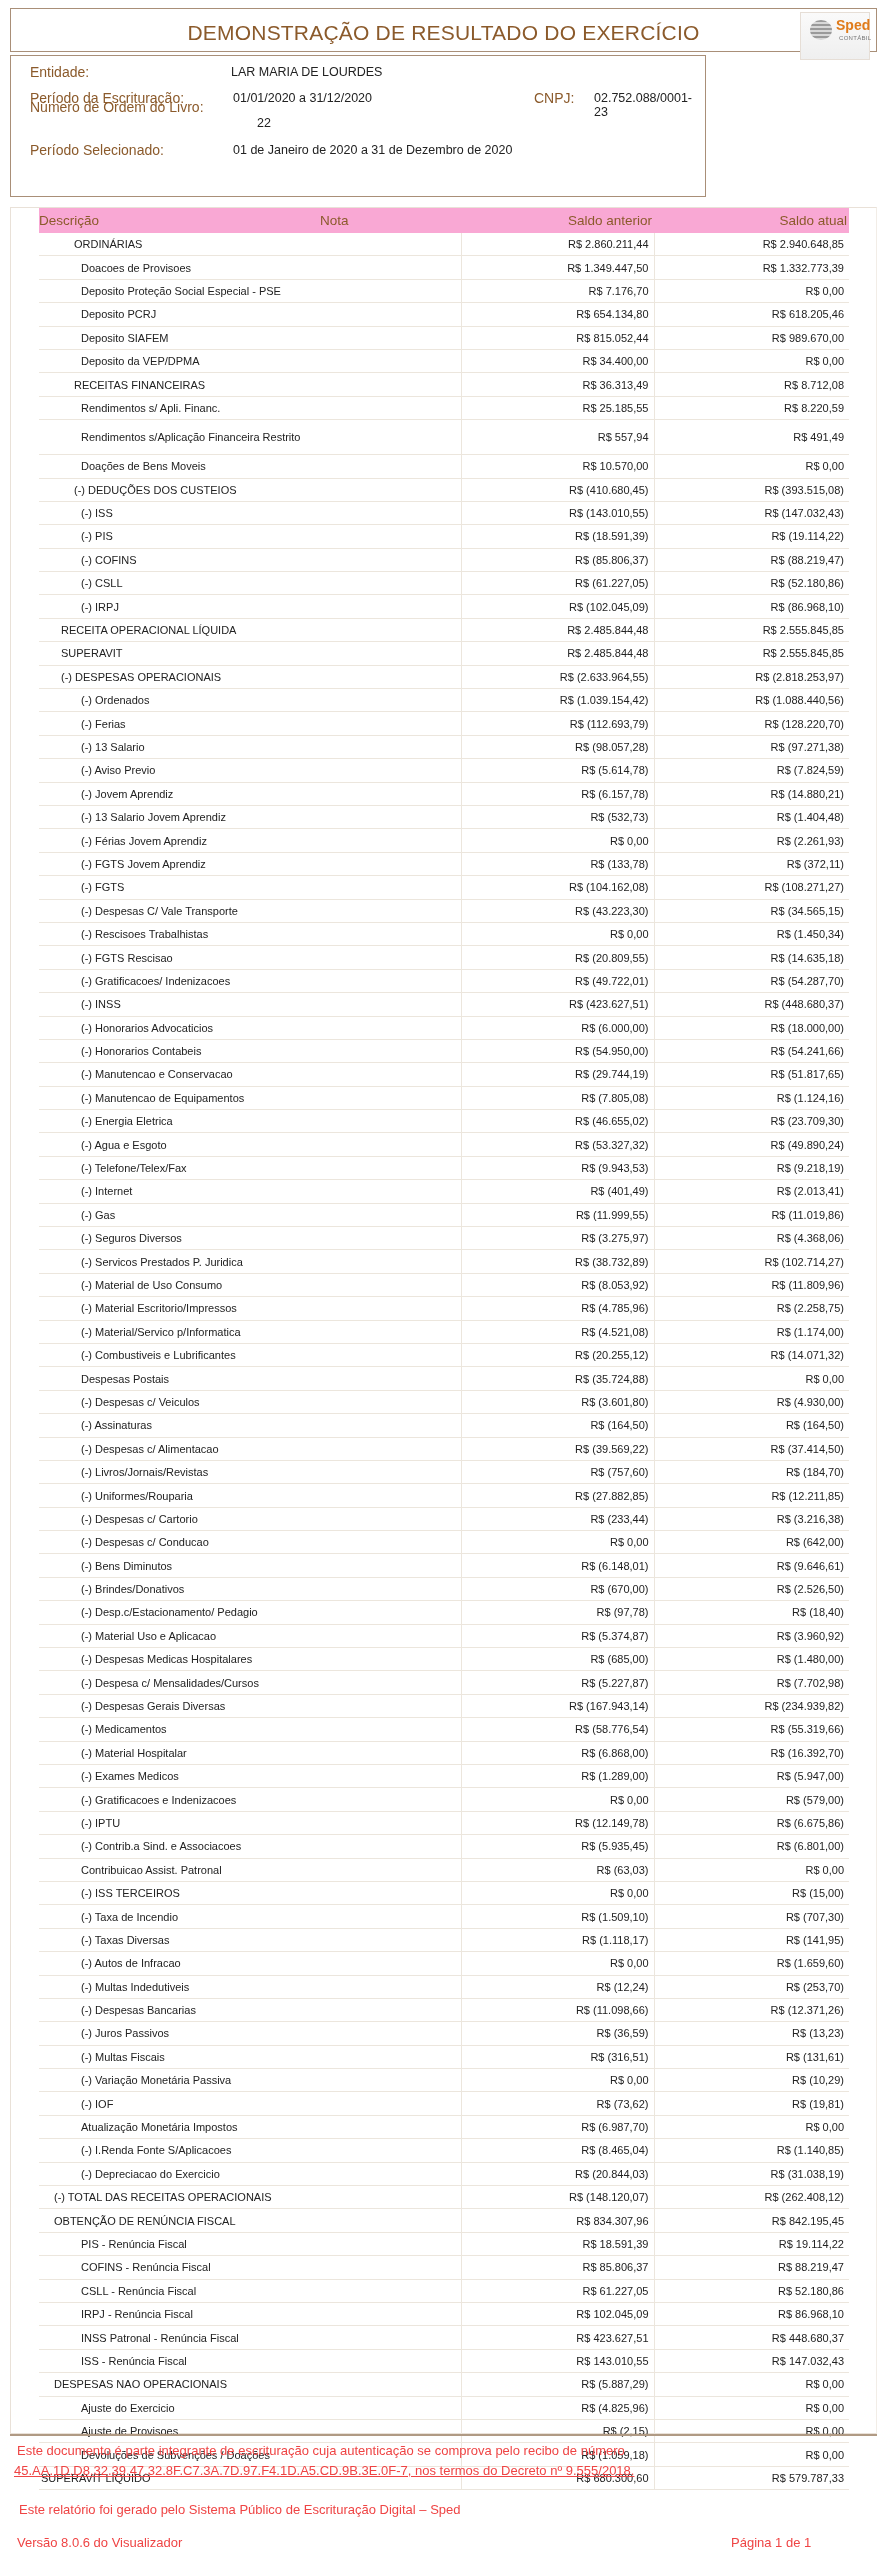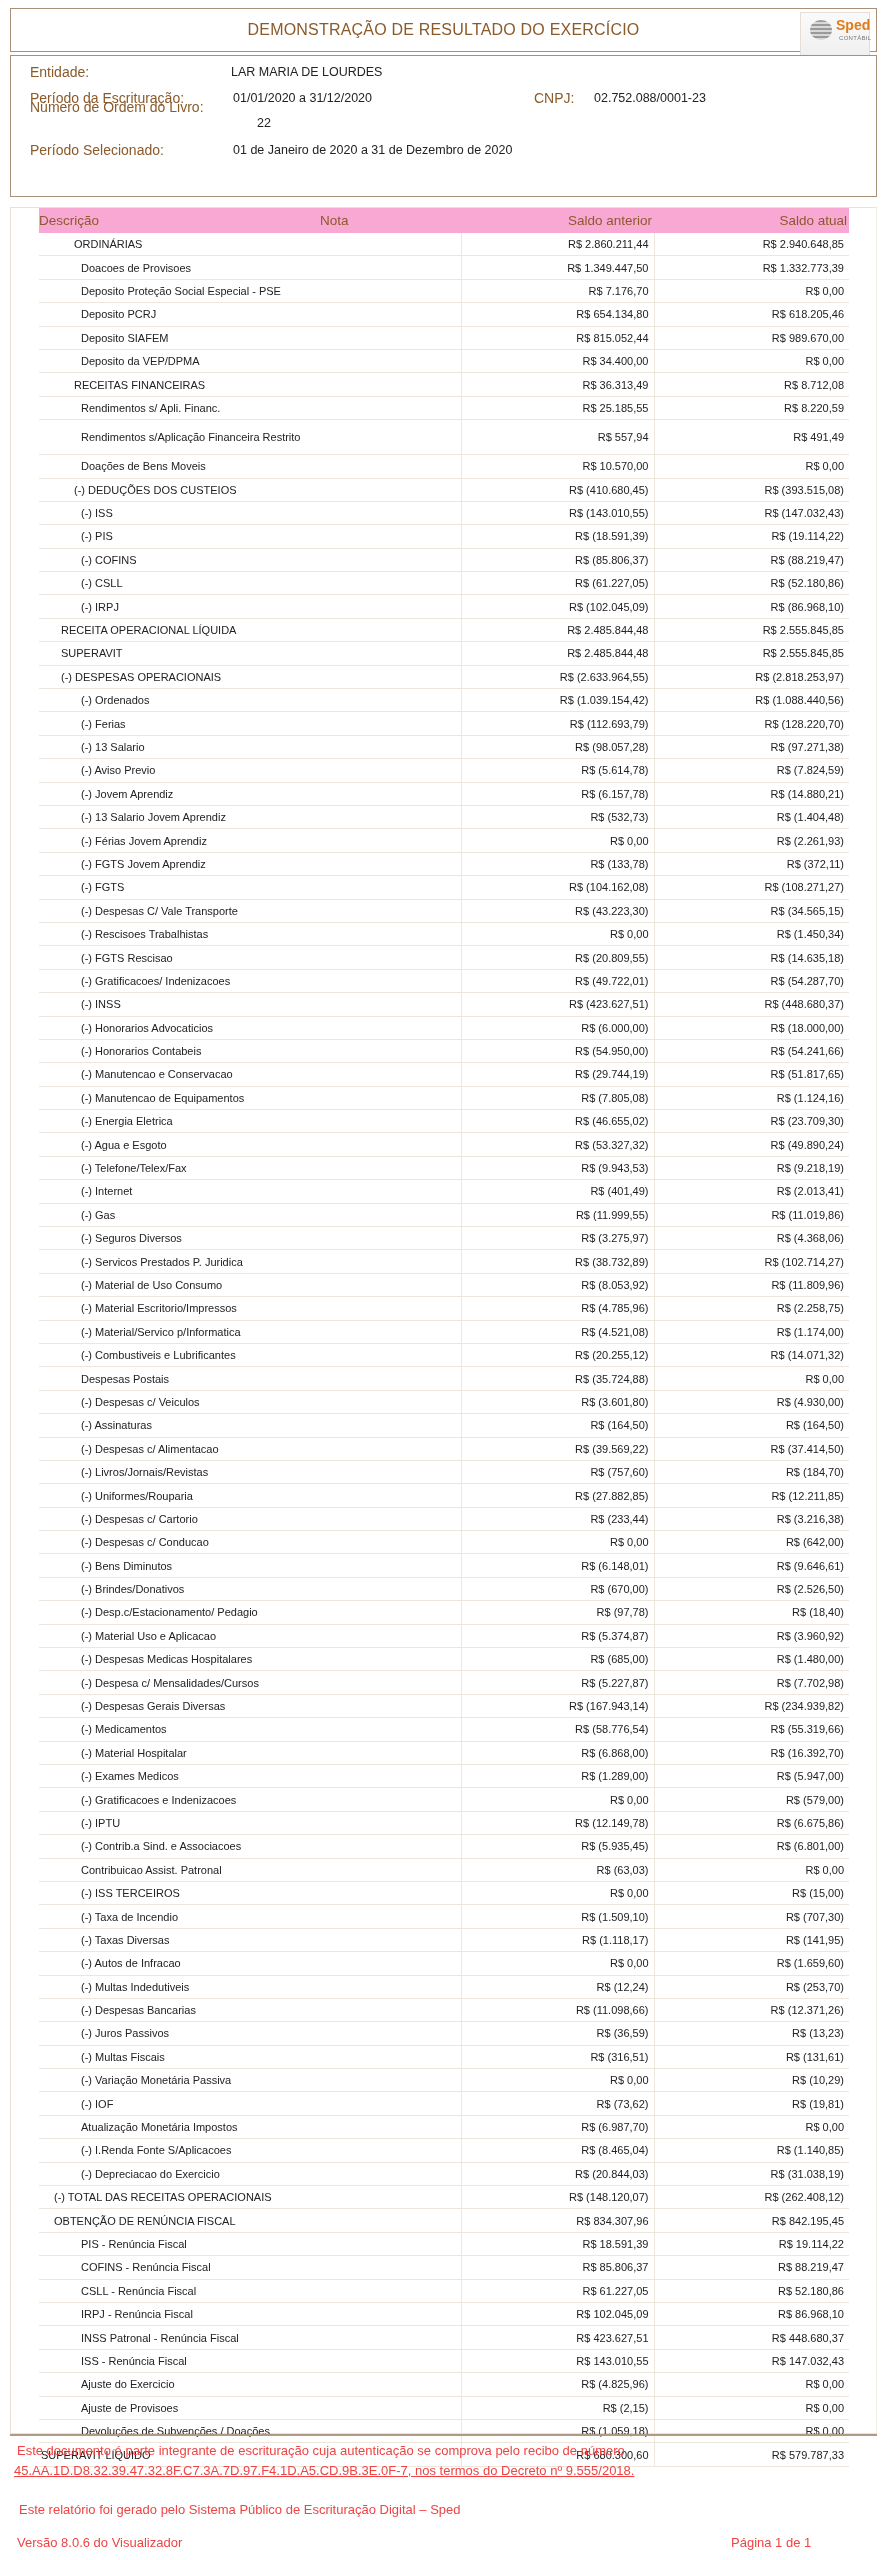--- a/index.html
+++ b/index.html
@@ -1,24 +1,24 @@
 <!DOCTYPE html>
 <html><head>
 <meta charset="utf-8">
 <style>
   html, body { margin: 0; padding: 0; background: #ffffff; }
   body { width: 887px; height: 2560px; position: relative; font-family: "Liberation Sans", sans-serif; color: #222; overflow: hidden; }
   .title-box { position: absolute; left: 10px; top: 8px; width: 867px; height: 44px; border: 1px solid #a98f78; box-sizing: border-box; background: #fff; }
-  .title-box .title { position: absolute; left: 0; right: 0; top: 12px; text-align: center; font-size: 16px; color: #8b5a2b; letter-spacing: 0.2px; }
+  .title-box .title { position: absolute; left: 0; right: 0; top: 12px; text-align: center; font-size: 21px; color: #8b5a2b; letter-spacing: 0.2px; }
   .logo { position: absolute; right: 6px; top: 3px; width: 70px; height: 48px; background: linear-gradient(#fafafa,#efefef); border: 1px solid #e6ded6; box-sizing: border-box; }
   .logo .globe { position: absolute; left: 9px; top: 7px; width: 22px; height: 20px; border-radius: 50%; background: repeating-linear-gradient(180deg, #9a9a9a 0 2px, #d8d8d8 2px 4px); }
   .logo .sped { position: absolute; left: 35px; top: 4px; font-size: 14px; font-weight: bold; color: #e07b1a; }
   .logo .contabil { position: absolute; left: 38px; top: 22px; font-size: 6px; color: #777; letter-spacing: 0.3px; }
 
-  .info-box { position: absolute; left: 10px; top: 55px; width: 867px; height: 142px; border: 1px solid #a98f78; box-sizing: border-box; background: #fff; }
+  .info-box { position: absolute; left: 10px; top: 55px; width: 696px; height: 142px; border: 1px solid #a98f78; box-sizing: border-box; background: #fff; }
   .info-label { position: absolute; font-size: 14px; color: #8b5a2b; }
   .info-value { position: absolute; font-size: 12.5px; color: #222; }
 
   .table-wrap { position: absolute; left: 10px; top: 207px; width: 867px; height: 2227px; border: 1px solid #e9e1d8; border-right-color:#f2ede7; box-sizing: border-box; }
   table { position: absolute; left: 28px; top: 0; width: 806px; border-collapse: collapse; table-layout: fixed; }
   thead th { background: #f9a8d4; color: #8b5a2b; font-weight: normal; font-size: 13.5px; height: 25px; padding: 0; }
   th.c-desc, td.c-desc { width: 281px; text-align: left; }
   th.c-nota, td.c-nota { width: 141px; text-align: left; }
   th.c-ant, td.c-ant { width: 191px; text-align: right; }
   th.c-atu, td.c-atu { width: 193px; text-align: right; }
@@ -618,20 +618,26 @@
           <td class="c-ant">R$ 423.627,51</td>
           <td class="c-atu">R$ 448.680,37</td>
         </tr>
         <tr>
           <td class="c-desc l4">ISS - Renúncia Fiscal</td>
           <td class="c-nota"></td>
           <td class="c-ant">R$ 143.010,55</td>
           <td class="c-atu">R$ 147.032,43</td>
         </tr>
         <tr>
+          <td class="c-desc l1">DESPESAS NAO OPERACIONAIS</td>
+          <td class="c-nota"></td>
+          <td class="c-ant">R$ (5.887,29)</td>
+          <td class="c-atu">R$ 0,00</td>
+        </tr>
+        <tr>
           <td class="c-desc l4">Ajuste do Exercicio</td>
           <td class="c-nota"></td>
           <td class="c-ant">R$ (4.825,96)</td>
           <td class="c-atu">R$ 0,00</td>
         </tr>
         <tr>
           <td class="c-desc l4">Ajuste de Provisoes</td>
           <td class="c-nota"></td>
           <td class="c-ant">R$ (2,15)</td>
           <td class="c-atu">R$ 0,00</td>

